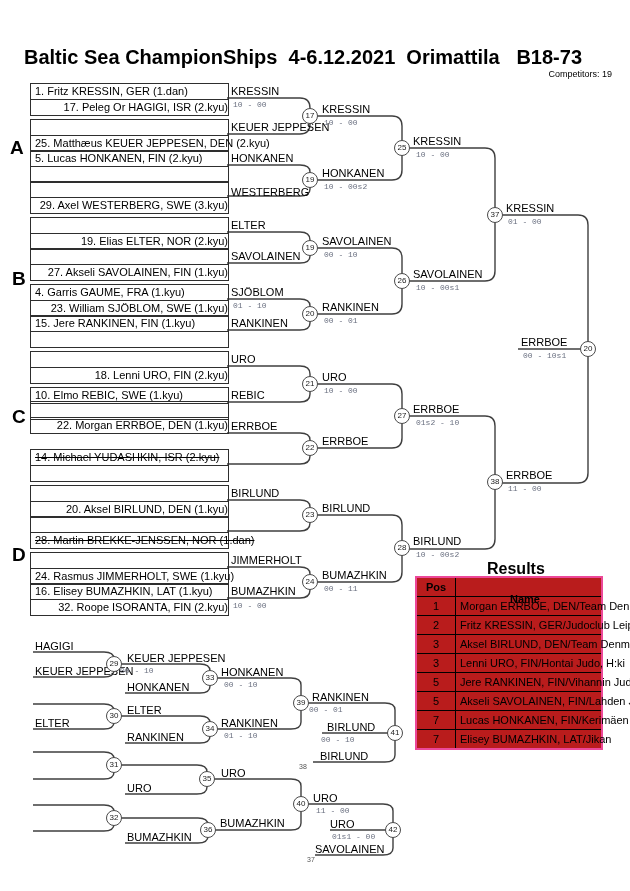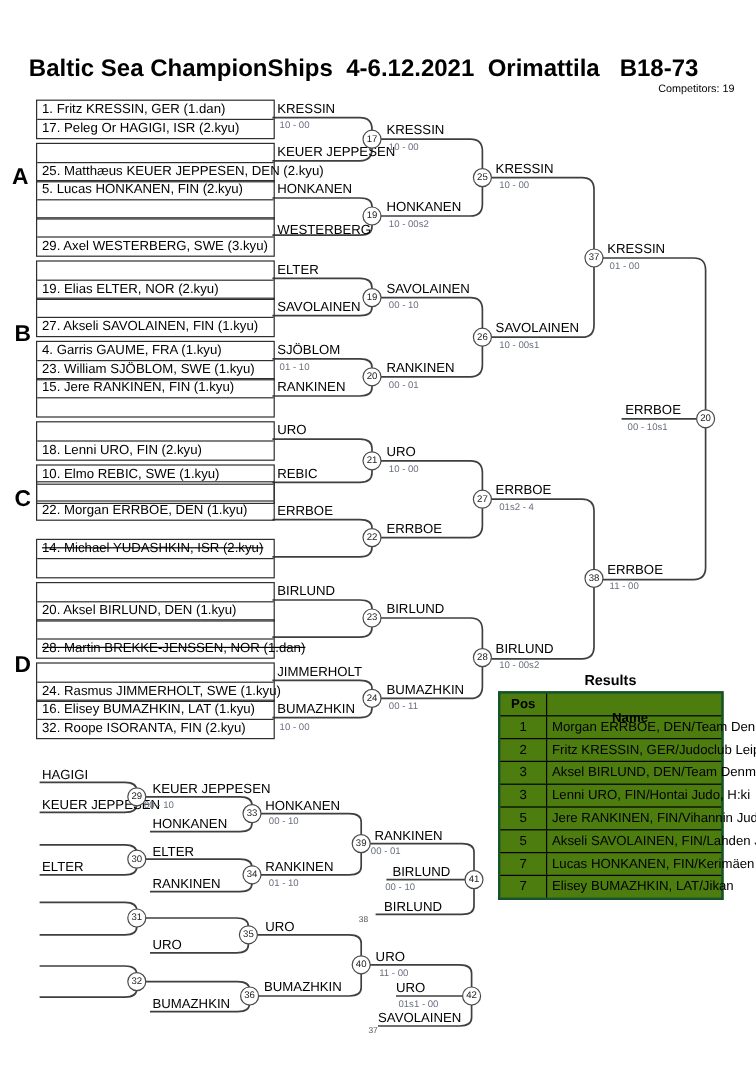--- a/index.html
+++ b/index.html
@@ -5,29 +5,29 @@
   html,body{margin:0;padding:0;background:#888;}
   *{box-sizing:content-box;}
   #page{position:relative;width:630px;height:891px;background:#fff;overflow:hidden;
         font-family:"Liberation Sans","DejaVu Sans",sans-serif;color:#000;margin:0 auto;}
   #title{position:absolute;left:24px;top:46px;font-size:20px;font-weight:bold;white-space:pre;letter-spacing:0px;}
   #competitors{position:absolute;right:18px;top:69px;font-size:9px;}
   svg.lines{position:absolute;left:0;top:0;}
   .pool{position:absolute;font-size:19px;font-weight:bold;}
   .box{position:absolute;left:30px;width:197px;border:1px solid #2e2e2e;background:transparent;}
   .box .row{height:15px;line-height:15px;font-size:11px;padding-left:4px;white-space:nowrap;overflow:visible;}
-  .box .row + .row{border-top:1px solid #2e2e2e;}
+  .box .row + .row{border-top:1px solid #2e2e2e;text-align:right;}
   .struck{text-decoration:line-through;}
   .wname{position:absolute;font-size:11px;line-height:12px;white-space:nowrap;}
-  .wscore{position:absolute;font-size:8px;line-height:9px;color:#6a7080;white-space:nowrap;}
+  .wscore{position:absolute;font-size:8px;line-height:9px;color:#6a7080;white-space:nowrap;font-family:Liberation Mono, monospace;}
   .tag{position:absolute;font-size:7px;line-height:8px;color:#555;}
   .mc{position:absolute;width:14px;height:14px;border:1px solid #4a4a4a;border-radius:50%;
       background:#fff;font-size:8px;line-height:14px;text-align:center;color:#222;}
-  #results-title{position:absolute;left:487px;top:560px;font-size:12px;font-weight:bold;}
-  .rtable{position:absolute;left:415px;top:576px;width:184px;border:2px solid #14532d;background:#4d7c0f;}
+  #results-title{position:absolute;left:487px;top:560px;font-size:16px;font-weight:bold;}
+  .rtable{position:absolute;left:415px;top:576px;width:184px;border:2px solid #ec4899;background:#b91c1c;}
   .rrow{display:flex;height:18px;}
   .rrow + .rrow{border-top:1px solid #000;}
   .rpos{width:38px;flex:none;border-right:1px solid #000;text-align:center;font-size:11px;line-height:18px;}
   .rname{flex:none;font-size:11px;line-height:18px;padding-left:4px;white-space:nowrap;overflow:visible;}
   .rhead .rpos,.rhead .rname{font-weight:bold;}
   .rhead .rname{width:138px;text-align:center;padding-left:0;margin-top:12px;}
 </style>
 </head>
 <body>
 
@@ -178,21 +178,21 @@
   <div class="wname" style="left:322px;top:435px">ERRBOE</div>
   <div class="wname" style="left:322px;top:502px">BIRLUND</div>
   <div class="wname" style="left:322px;top:569px">BUMAZHKIN</div>
   <div class="wscore" style="left:324px;top:584px">00 - 11</div>
 
   <div class="wname" style="left:413px;top:135px">KRESSIN</div>
   <div class="wscore" style="left:416px;top:150px">10 - 00</div>
   <div class="wname" style="left:413px;top:268px">SAVOLAINEN</div>
   <div class="wscore" style="left:416px;top:283px">10 - 00s1</div>
   <div class="wname" style="left:413px;top:403px">ERRBOE</div>
-  <div class="wscore" style="left:416px;top:418px">01s2 - 4</div>
+  <div class="wscore" style="left:416px;top:418px">01s2 - 10</div>
   <div class="wname" style="left:413px;top:535px">BIRLUND</div>
   <div class="wscore" style="left:416px;top:550px">10 - 00s2</div>
 
   <div class="wname" style="left:506px;top:202px">KRESSIN</div>
   <div class="wscore" style="left:508px;top:217px">01 - 00</div>
   <div class="wname" style="left:506px;top:469px">ERRBOE</div>
   <div class="wscore" style="left:508px;top:484px">11 - 00</div>
 
   <div class="wname" style="left:521px;top:336px">ERRBOE</div>
   <div class="wscore" style="left:523px;top:351px">00 - 10s1</div>

